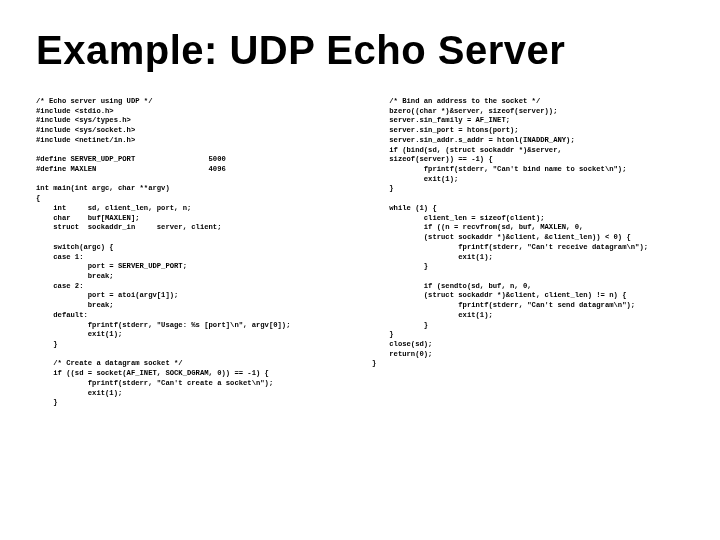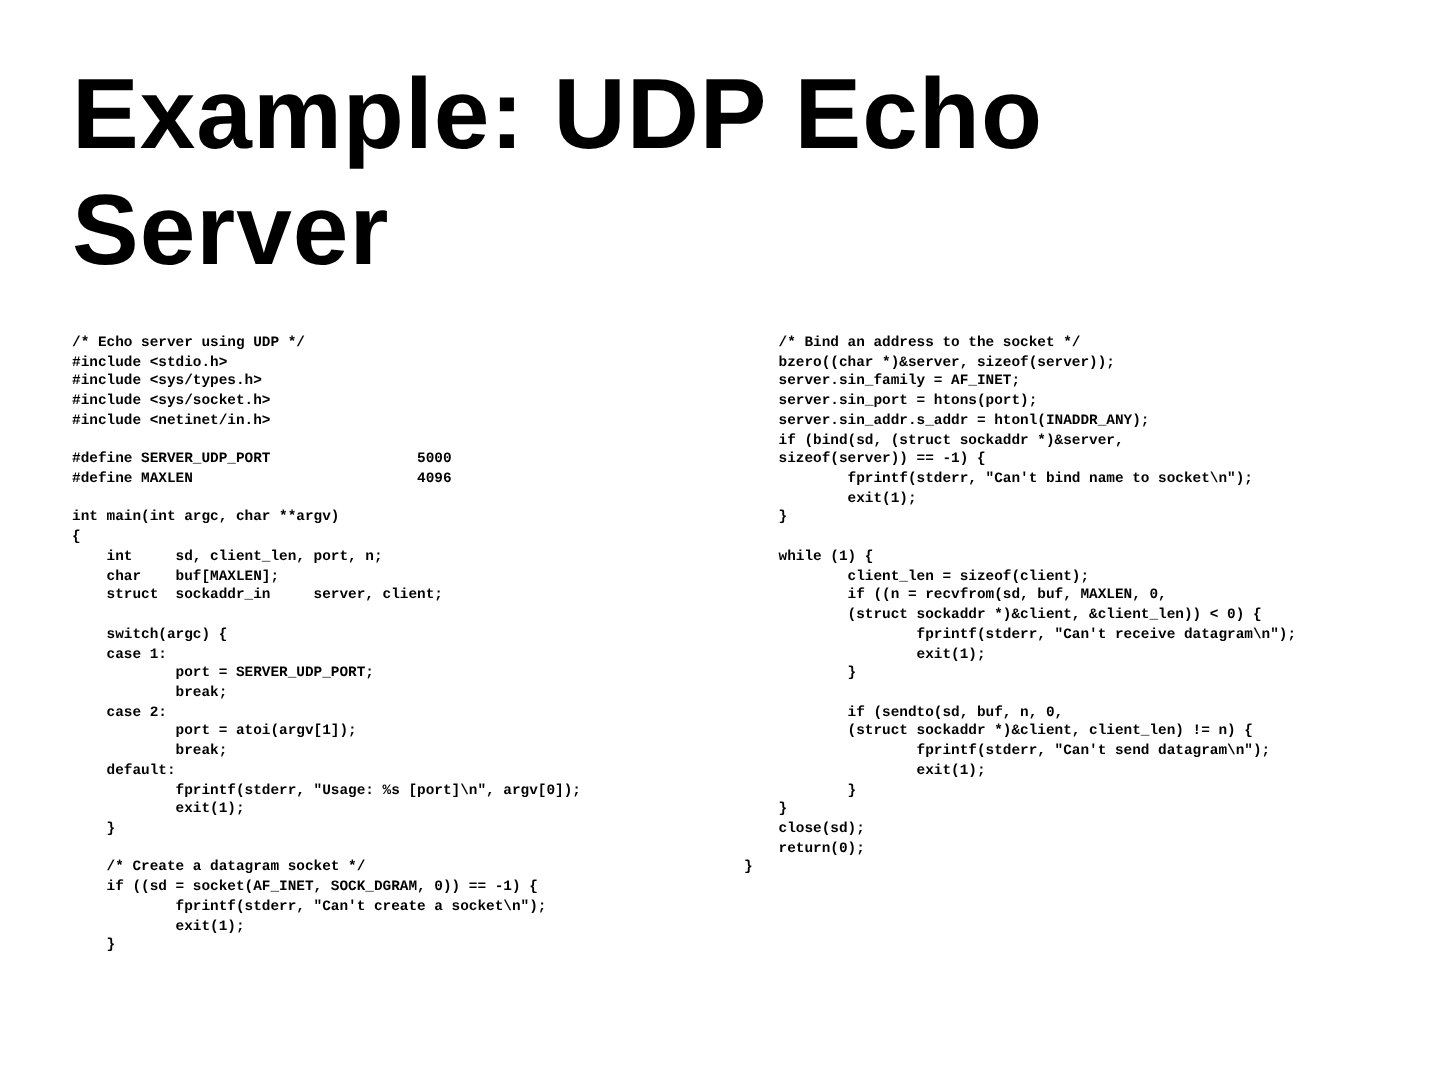--- a/index.html
+++ b/index.html
@@ -12,21 +12,21 @@
     overflow: hidden;
   }
   .slide {
     width: 720px;
     height: 540px;
     box-sizing: border-box;
     padding: 28px 36px 20px 36px;
     position: relative;
   }
   .title {
-    font-size: 50px;
+    font-size: 40px;
     font-weight: bold;
     color: #000;
     margin: 0 0 24px 0;
     letter-spacing: 0.5px;
   }
   .columns {
     display: flex;
     gap: 24px;
     font-weight: bold;
   }

